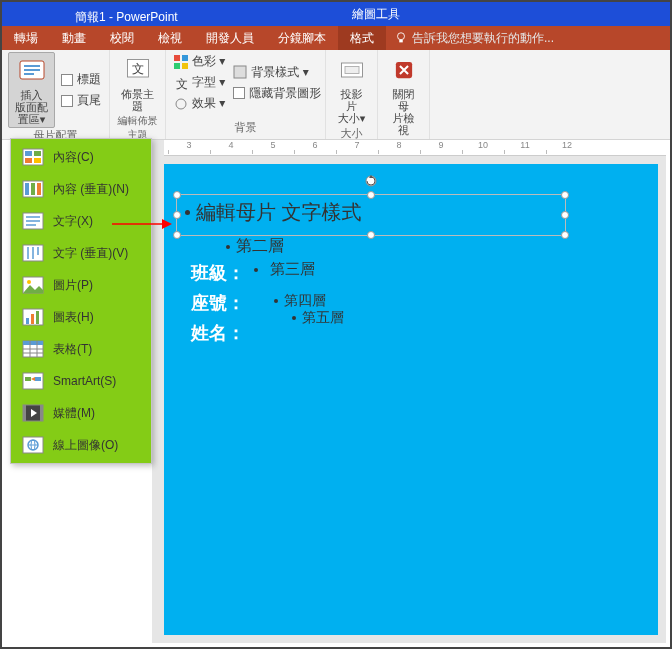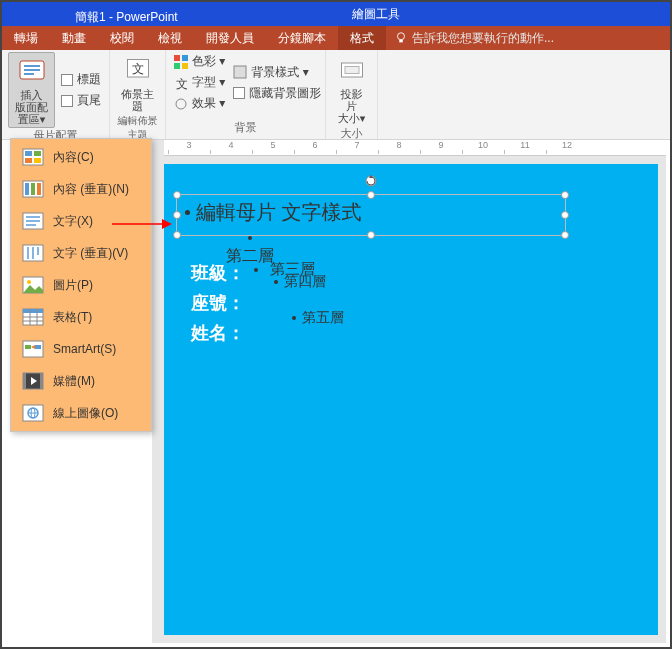--- a/index.html
+++ b/index.html
@@ -25,21 +25,21 @@
   .ribbon-col { display: flex; flex-direction: column; gap: 2px; }
   
   .big-btn { display: flex; flex-direction: column; align-items: center; gap: 2px; padding: 2px 4px; border-radius: 2px; cursor: pointer; }
   .big-btn.pressed { background: #d4d4d4; border: 1px solid #a8a8a8; }
   .big-btn .icon-box { width: 32px; height: 32px; display: flex; align-items: center; justify-content: center; }
   .big-btn .btn-label { font-size: 11px; color: #444; text-align: center; line-height: 12px; }
   .small-item { display: flex; align-items: center; gap: 4px; font-size: 12px; color: #444; padding: 1px 2px; cursor: pointer; white-space: nowrap; }
   .checkbox { width: 12px; height: 12px; border: 1px solid #888; background: #fff; flex: 0 0 auto; }
   
   
-  .dropdown { position: absolute; left: 8px; top: 136px; width: 142px; background: #fdba74; border: 1px solid #c6c6c6; box-shadow: 2px 2px 6px rgba(0,0,0,0.25); z-index: 10; padding: 2px 0; }
+  .dropdown { position: absolute; left: 8px; top: 136px; width: 142px; background: #84cc16; border: 1px solid #c6c6c6; box-shadow: 2px 2px 6px rgba(0,0,0,0.25); z-index: 10; padding: 2px 0; }
   .dropdown-item { display: flex; align-items: center; gap: 8px; padding: 6px 10px; font-size: 12px; color: #333; cursor: pointer; }
   .dropdown-item .dd-icon { width: 24px; height: 20px; display: flex; align-items: center; justify-content: center; flex: 0 0 auto; }
   
   
   .workspace { position: absolute; left: 150px; top: 138px; right: 4px; bottom: 4px; background: #e6e6e6; }
   .ruler-h { position: absolute; left: 12px; top: 0; right: 0; height: 16px; background: #fff; border-bottom: 1px solid #ccc; font-size: 9px; color: #888; overflow: hidden; white-space: nowrap; padding-left: 4px; }
   .ruler-h span { display: inline-block; width: 42px; text-align: center; position: relative; }
   .ruler-h span::before { content: ''; position: absolute; left: 0; top: 10px; width: 100%; height: 4px; border-left: 1px solid #bbb; }
   .slide-area { position: absolute; left: 12px; top: 24px; right: 8px; bottom: 8px; background: #00b0f0; padding-left: 16px; }
   
@@ -50,24 +50,24 @@
   .h-ml { left: -4px; top: 50%; margin-top: -4px; } .h-mr { right: -4px; top: 50%; margin-top: -4px; }
   .h-bl { left: -4px; bottom: -4px; } .h-bm { left: 50%; bottom: -4px; margin-left: -4px; } .h-br { right: -4px; bottom: -4px; }
   .rotate-handle { position: absolute; left: 50%; top: -20px; margin-left: -6px; width: 12px; height: 12px; }
   
   .ph-text { padding: 4px 8px; color: #333; }
   .ph-line1 { font-size: 20px; display: flex; align-items: center; gap: 6px; }
   .bullet-dot { width: 5px; height: 5px; background: #333; border-radius: 50%; display: inline-block; }
   .bullet-dot.sm { width: 4px; height: 4px; }
   
   .level-text { position: absolute; color: #333; }
-  .lvl2 { left: 62px; top: 72px; font-size: 16px; display: flex; align-items: center; gap: 6px; flex-direction: column; }
+  .lvl2 { left: 62px; top: 72px; font-size: 16px; display: flex; align-items: center; gap: 6px; }
   .labels { position: absolute; left: 27px; top: 94px; color: #fff; font-size: 18px; font-weight: bold; line-height: 30px; }
   .lvl3 { left: 90px; top: 96px; font-size: 15px; display: flex; align-items: center; gap: 12px; }
-  .lvl4 { left: 110px; top: 109px; font-size: 14px; display: flex; align-items: center; gap: 6px; }
+  .lvl4 { left: 110px; top: 128px; font-size: 14px; display: flex; align-items: center; gap: 6px; }
   .lvl5 { left: 128px; top: 145px; font-size: 14px; display: flex; align-items: center; gap: 6px; }
   
   
   .arrow { position: absolute; left: 110px; top: 214px; width: 60px; height: 16px; z-index: 20; pointer-events: none; }
   
   
   .icon-svg { width: 100%; height: 100%; }
 </style>
 </head>
 <body>
@@ -184,20 +184,32 @@
         <svg viewBox="0 0 32 32" width="28" height="28">
             <rect x="4" y="8" width="24" height="16" fill="#fff" stroke="#888"></rect>
             <rect x="8" y="12" width="16" height="8" fill="#eee" stroke="#aaa"></rect>
           </svg>
       </div>
       <div class="btn-label"><span>投影片</span><br><span>大小▾</span></div>
     </div>
     <div class="group-label">大小</div>
   </div>
 
+  <div class="ribbon-group" style="width:52px">
+    <div class="big-btn">
+      <div class="icon-box">
+        <svg viewBox="0 0 32 32" width="26" height="26">
+            <rect x="6" y="6" width="20" height="20" rx="3" fill="#c0392b"></rect>
+            <path d="M11 11 L21 21 M21 11 L11 21" stroke="#fff" stroke-width="2.5"></path>
+          </svg>
+      </div>
+      <div class="btn-label"><span>關閉母</span><br><span>片檢視</span></div>
+    </div>
+    <div class="group-label">關閉</div>
+  </div>
 </div>
 
 <div class="arrow">
   <svg viewBox="0 0 60 16" width="60" height="16">
       <line x1="0" y1="8" x2="50" y2="8" stroke="#ff0000" stroke-width="1.5"></line>
       <polygon points="50,3 60,8 50,13" fill="#ff0000"></polygon>
     </svg>
 </div>
 
 <div class="dropdown">
@@ -248,20 +260,31 @@
   </div>
   <div class="dropdown-item">
     <span class="dd-icon">
         <svg width="22" height="18" viewBox="0 0 22 18">
           <rect x="1" y="1" width="20" height="16" fill="#fff" stroke="#888"></rect>
           <circle cx="7" cy="6" r="2" fill="#ffc000"></circle>
           <polyline points="2,16 8,9 13,14 17,10 21,14 21,17 2,17" fill="#70ad47"></polyline>
         </svg>
       </span>
     <span>圖片(P)</span>
+  </div>
+  <div class="dropdown-item">
+    <span class="dd-icon">
+        <svg width="22" height="18" viewBox="0 0 22 18">
+          <rect x="1" y="1" width="20" height="16" fill="#fff" stroke="#888"></rect>
+          <rect x="4" y="10" width="3" height="6" fill="#5b9bd5"></rect>
+          <rect x="9" y="6" width="3" height="10" fill="#ed7d31"></rect>
+          <rect x="14" y="3" width="3" height="13" fill="#70ad47"></rect>
+        </svg>
+      </span>
+    <span>圖表(H)</span>
   </div>
   <div class="dropdown-item">
     <span class="dd-icon">
         <svg width="22" height="18" viewBox="0 0 22 18">
           <rect x="1" y="1" width="20" height="16" fill="#fff" stroke="#888"></rect>
           <rect x="1" y="1" width="20" height="4" fill="#5b9bd5"></rect>
           <line x1="1" y1="9" x2="21" y2="9" stroke="#888"></line>
           <line x1="1" y1="13" x2="21" y2="13" stroke="#888"></line>
           <line x1="8" y1="1" x2="8" y2="17" stroke="#888"></line>
           <line x1="15" y1="1" x2="15" y2="17" stroke="#888"></line>

